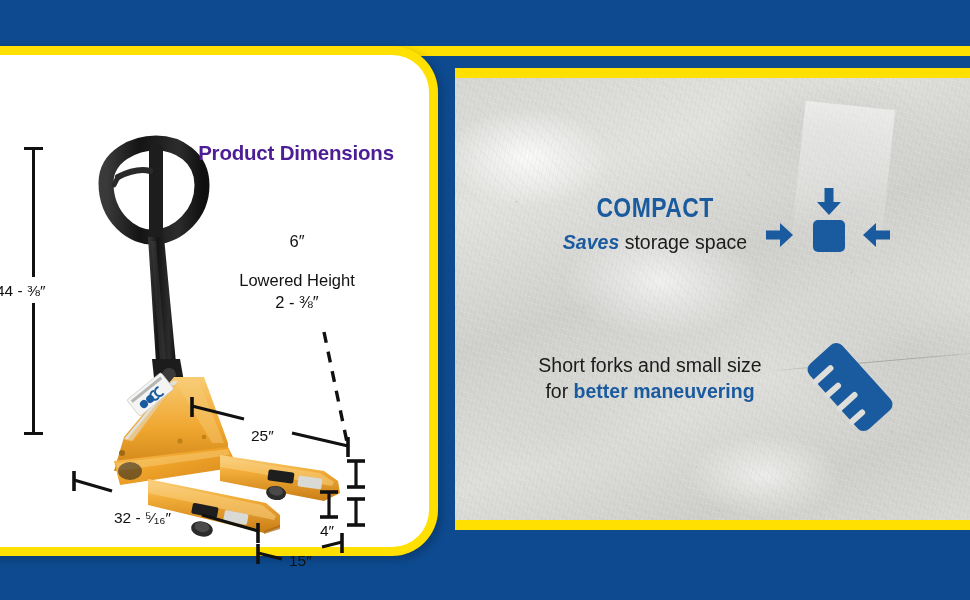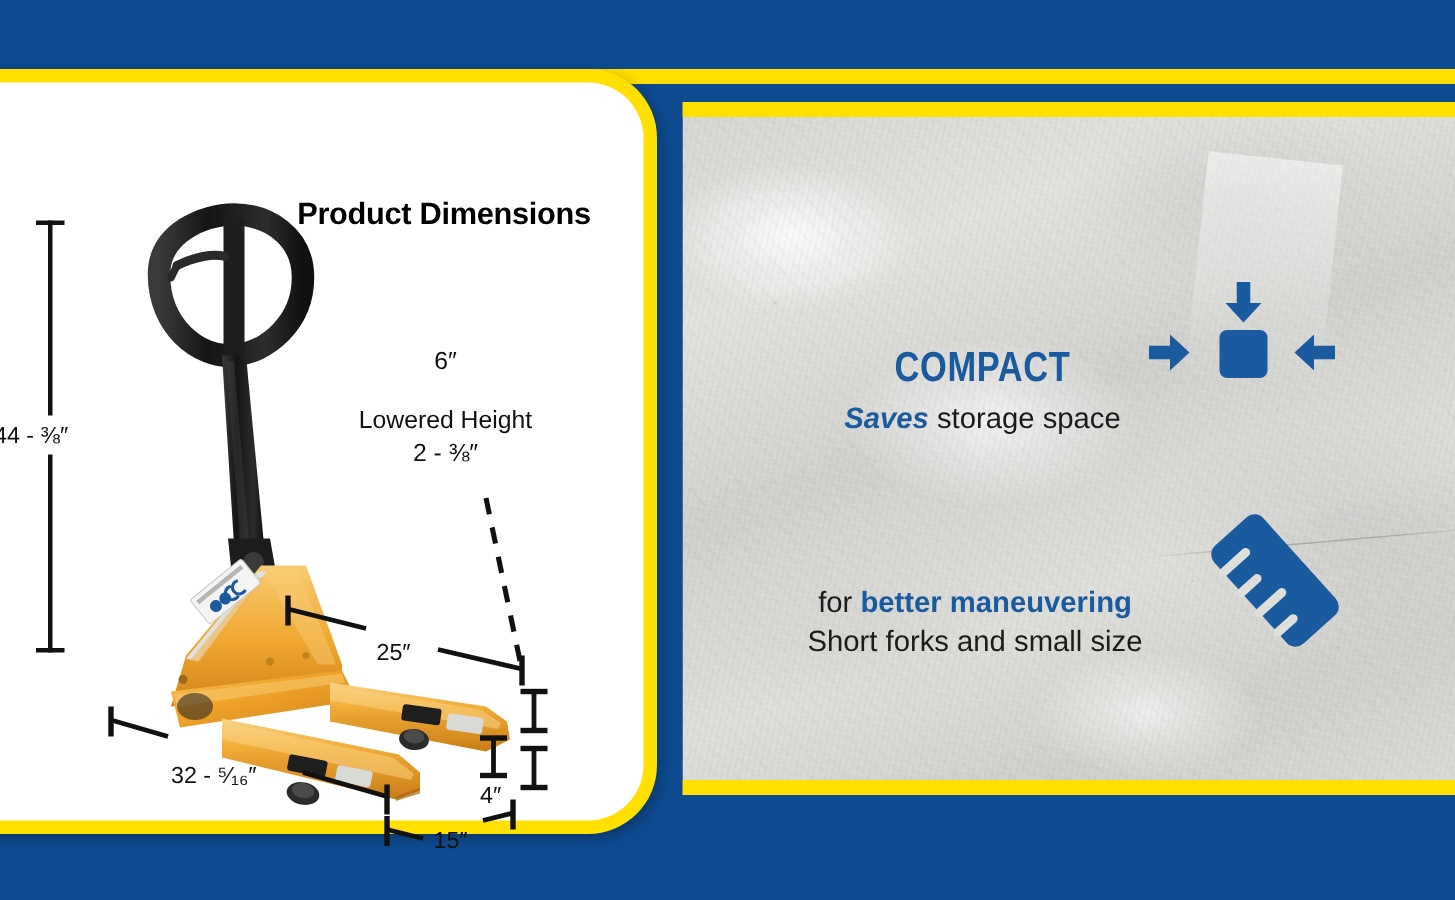--- a/index.html
+++ b/index.html
@@ -88,23 +88,23 @@
     border: 9px solid #ffe000;
     border-top-right-radius: 46px;
     border-bottom-right-radius: 46px;
     border-left: 0;
     box-shadow: 3px 3px 8px rgba(0,0,0,.22);
   }
   .card-inner { position: absolute; inset: 0; }
 
   
   .card-title {
-    position: absolute; left: 190px; top: 76px;
+    position: absolute; left: 190px; top: 86px;
     width: 240px; text-align: center;
-    font-size: 20.5px; font-weight: bold; color: #000000;
+    font-size: 20.5px; font-weight: bold; color: #4c1d95;
     letter-spacing: -0.2px;
   }
   .height-block {
     position: absolute; left: 218px; top: 176px;
     width: 186px; text-align: center;
     color: #111; font-size: 16.5px; line-height: 1.33;
   }
   .height-block .gap { display: block; height: 17px; }
 
   .dim-label {
@@ -128,21 +128,21 @@
   }
 
   
   .dim-svg { position: absolute; left: 0; top: 0; width: 452px; height: 510px; overflow: visible; }
 
   
   .jack { position: absolute; left: 66px; top: 86px; width: 300px; height: 420px; }
   .jack svg { width: 100%; height: 100%; overflow: visible; }
 
   
-  .feature { position: absolute; margin-top: 37px; }
+  .feature { position: absolute; }
   .feat-1 { left: 510px; top: 192px; width: 290px; }
   .feat-2 { left: 500px; top: 352px; width: 300px; }
 
   .feat-heading {
     font-family: "Liberation Sans Narrow", "Liberation Sans", sans-serif;
     font-size: 28px; font-weight: bold; color: #1a5a9e;
     letter-spacing: .5px; text-align: center;
     transform: scaleX(.82); transform-origin: center;
   }
   .feat-sub {
@@ -193,22 +193,22 @@
         <path d="M58.5 0 h9 v14 h7.5 L63 27 L51 14 h7.5 z"></path>
 
         <path d="M124 42.5 v9 h-14 v7.5 L97 47 L110 35 v7.5 z"></path>
 
         <path d="M0 42.5 v9 h14 v7.5 L27 47 L14 35 v7.5 z"></path>
       </g>
     </svg>
   </div>
 
   <div class="feature feat-2">
+    <div class="feat-line">Short forks and small size</div>
     <div class="feat-line"><span>for </span><span class="hl">better maneuvering</span></div>
-    <div class="feat-line">Short forks and small size</div>
   </div>
 
   <div class="icon-ruler">
     <svg viewBox="0 0 100 98" xmlns="http://www.w3.org/2000/svg">
       <g transform="rotate(-42 50 49)">
         <rect x="28" y="5" width="44" height="88" rx="8" ry="8" fill="#1a5a9e"></rect>
         <g stroke="#dededb" stroke-width="6" stroke-linecap="round">
           <line x1="28" y1="22" x2="48" y2="22"></line>
           <line x1="28" y1="40" x2="42" y2="40"></line>
           <line x1="28" y1="58" x2="48" y2="58"></line>

